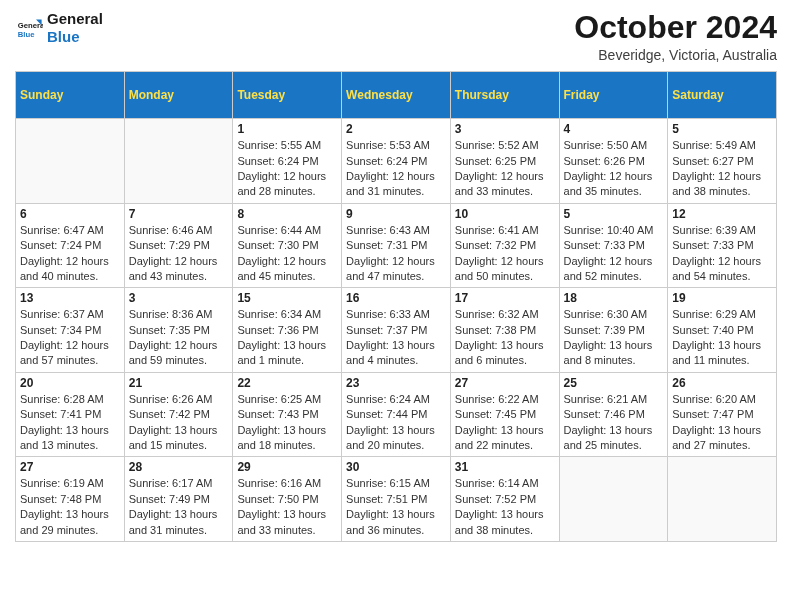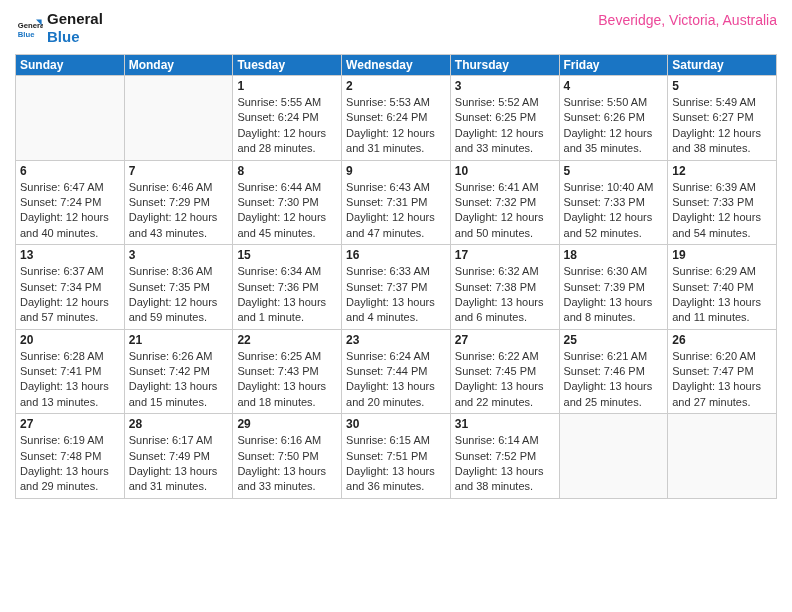--- a/index.html
+++ b/index.html
@@ -35,34 +35,34 @@
       text-align: right;
     }
     .month-title {
       font-size: 32px;
       font-weight: bold;
       color: #1a1a1a;
       line-height: 1.1;
     }
     .location {
       font-size: 14px;
-      color: #ec4899;
+      color: #404040;
       margin-top: 2px;
     }
     .calendar {
       width: 100%;
       border-collapse: collapse;
       table-layout: fixed;
     }
     .calendar thead th {
       background: #1a75c4;
-      color: #ffffff;
+      color: #fde047;
       font-size: 12px;
       font-weight: bold;
-      padding: 3px 4px;
+      padding: 16px 4px;
       text-align: left;
       border: 1px solid #ccc;
     }
     .calendar tbody td {
       border: 1px solid #ccc;
       vertical-align: top;
       padding: 3px 4px;
       font-size: 10px;
       color: #222;
       background: #fff;
@@ -96,20 +96,21 @@
         <polygon points="30,8 38,16 38,8" fill="#1a75c4"></polygon>
       </svg>
       <div>
         <div style="display:flex;flex-direction:column;line-height:1.2;">
           <span style="font-size:15px;font-weight:bold;color:#1a1a1a;">General</span>
           <span style="font-size:15px;font-weight:bold;color:#1a75c4;">Blue</span>
         </div>
       </div>
     </div>
     <div class="title-block">
+      <div class="month-title">October 2024</div>
       <div class="location">Beveridge, Victoria, Australia</div>
     </div>
   </div>
 
   <table class="calendar">
     <thead>
       <tr>
       <th>Sunday</th>
           <th>Monday</th>
           <th>Tuesday</th>

